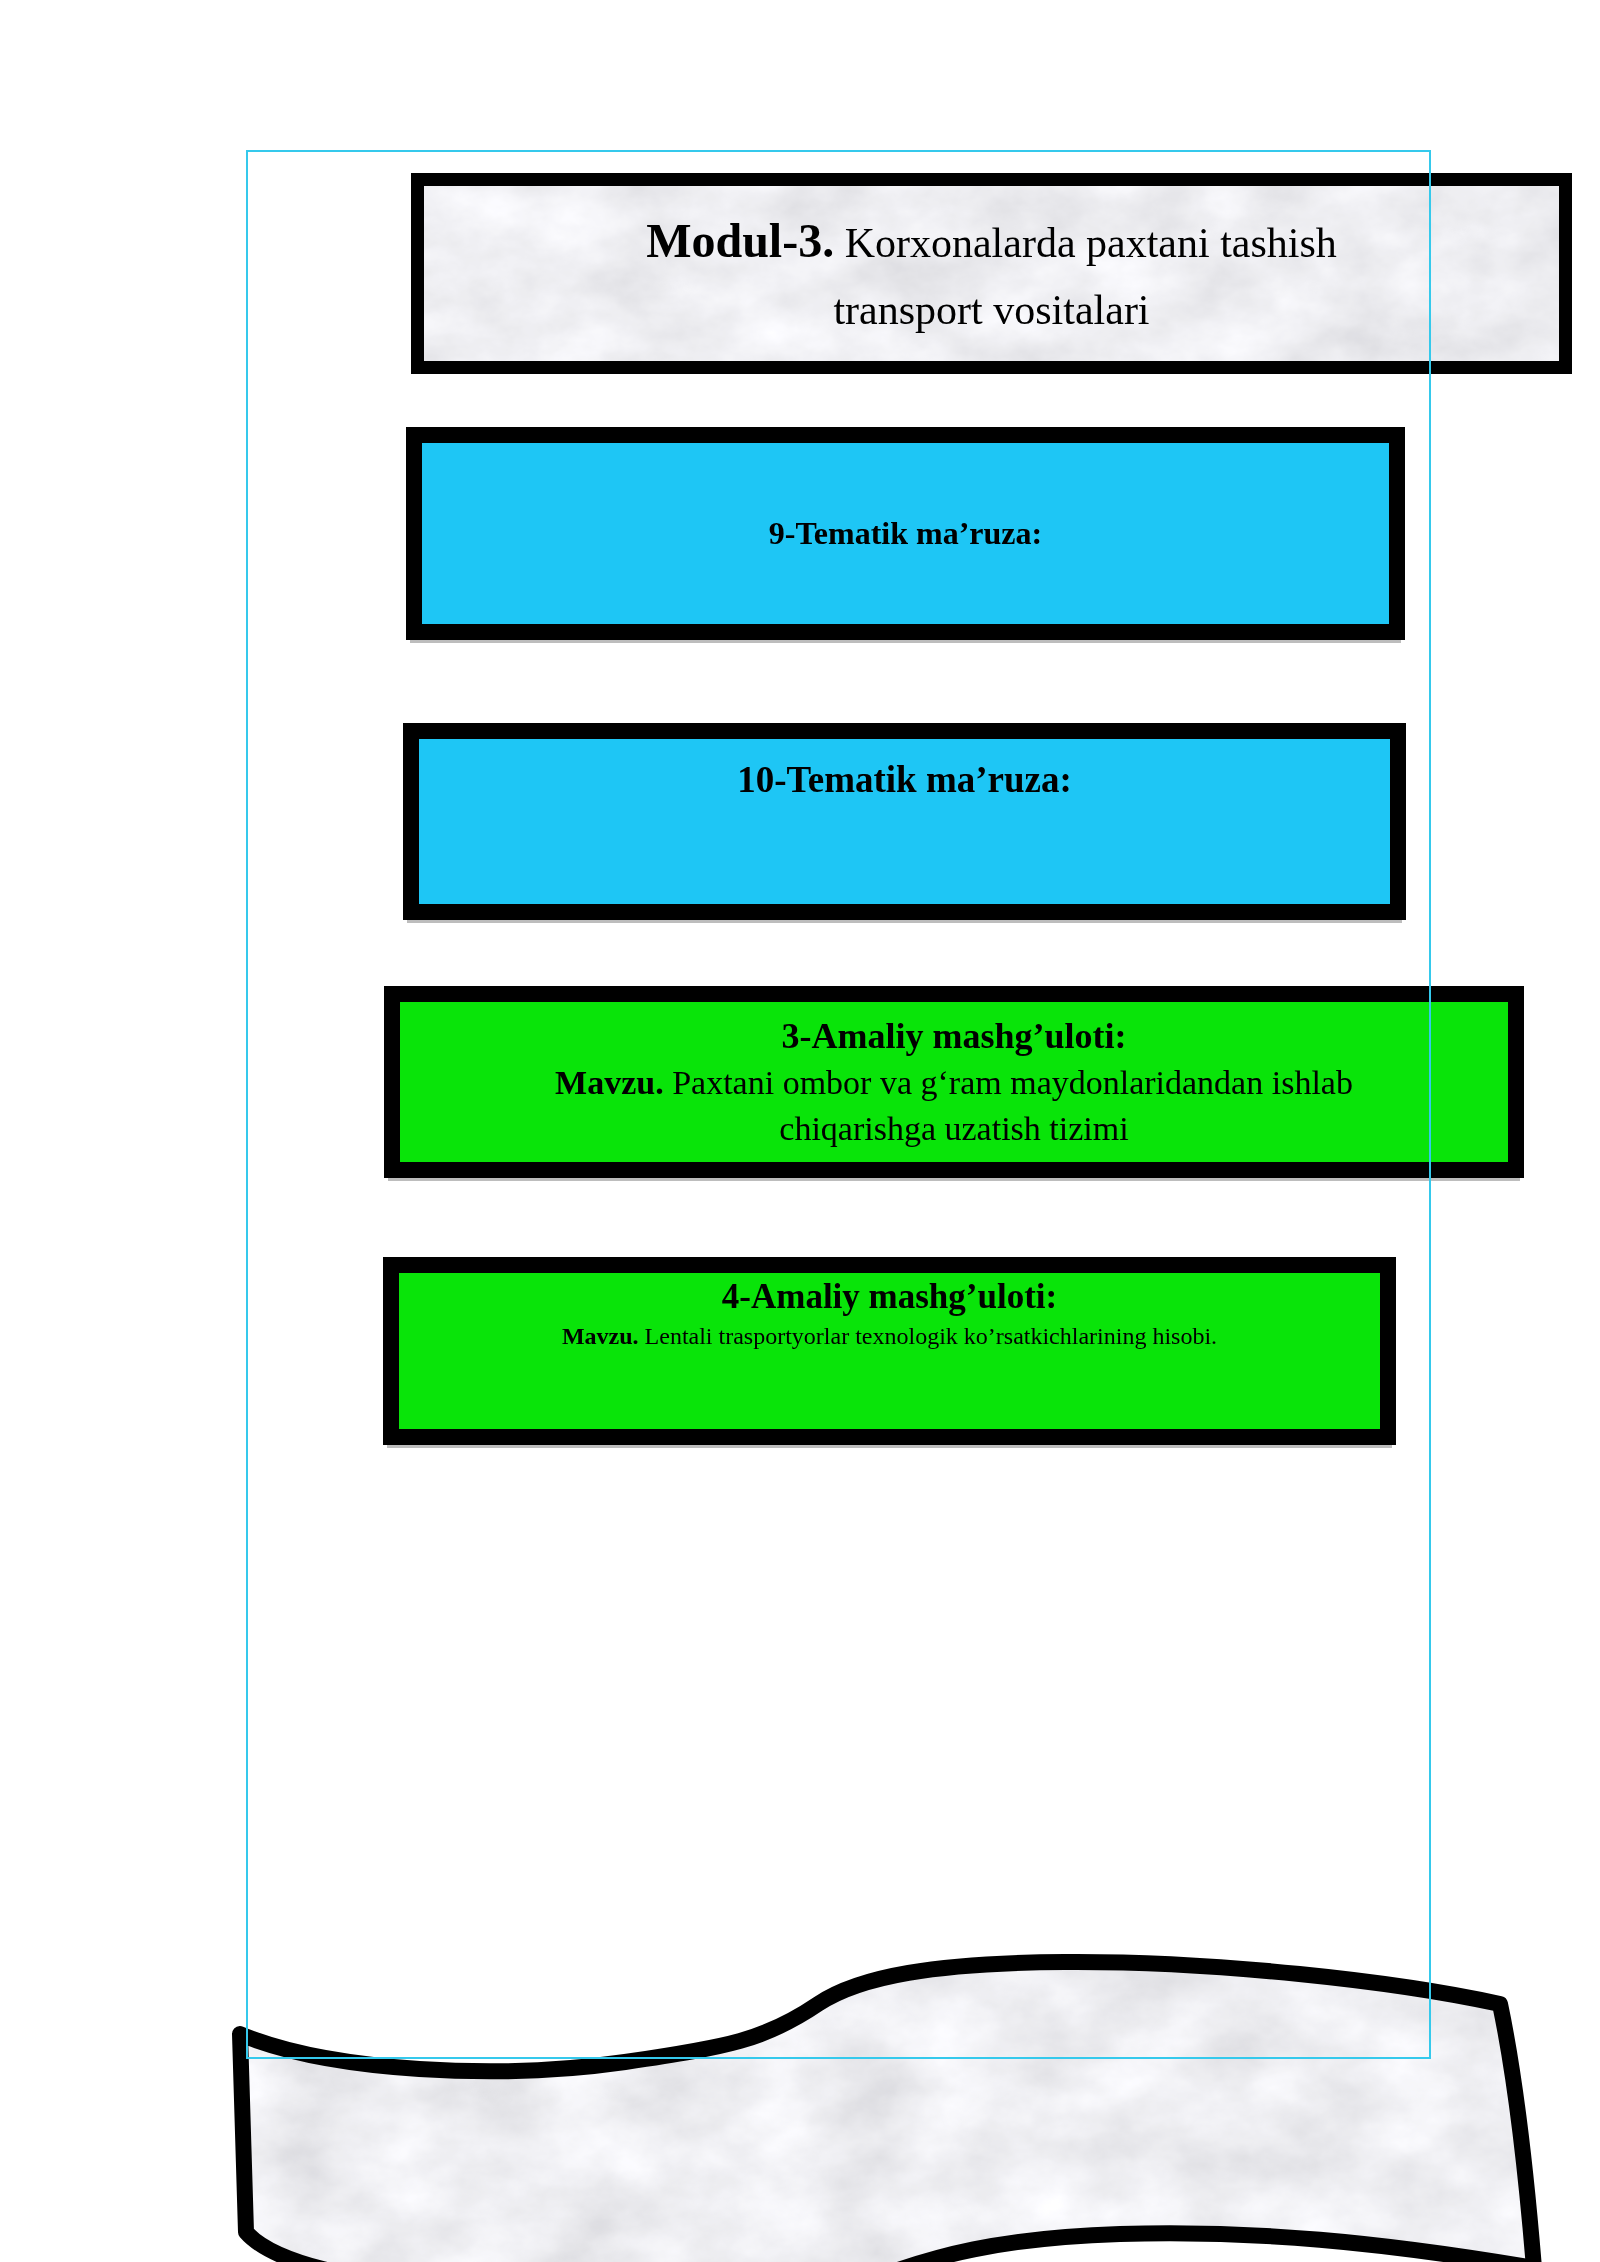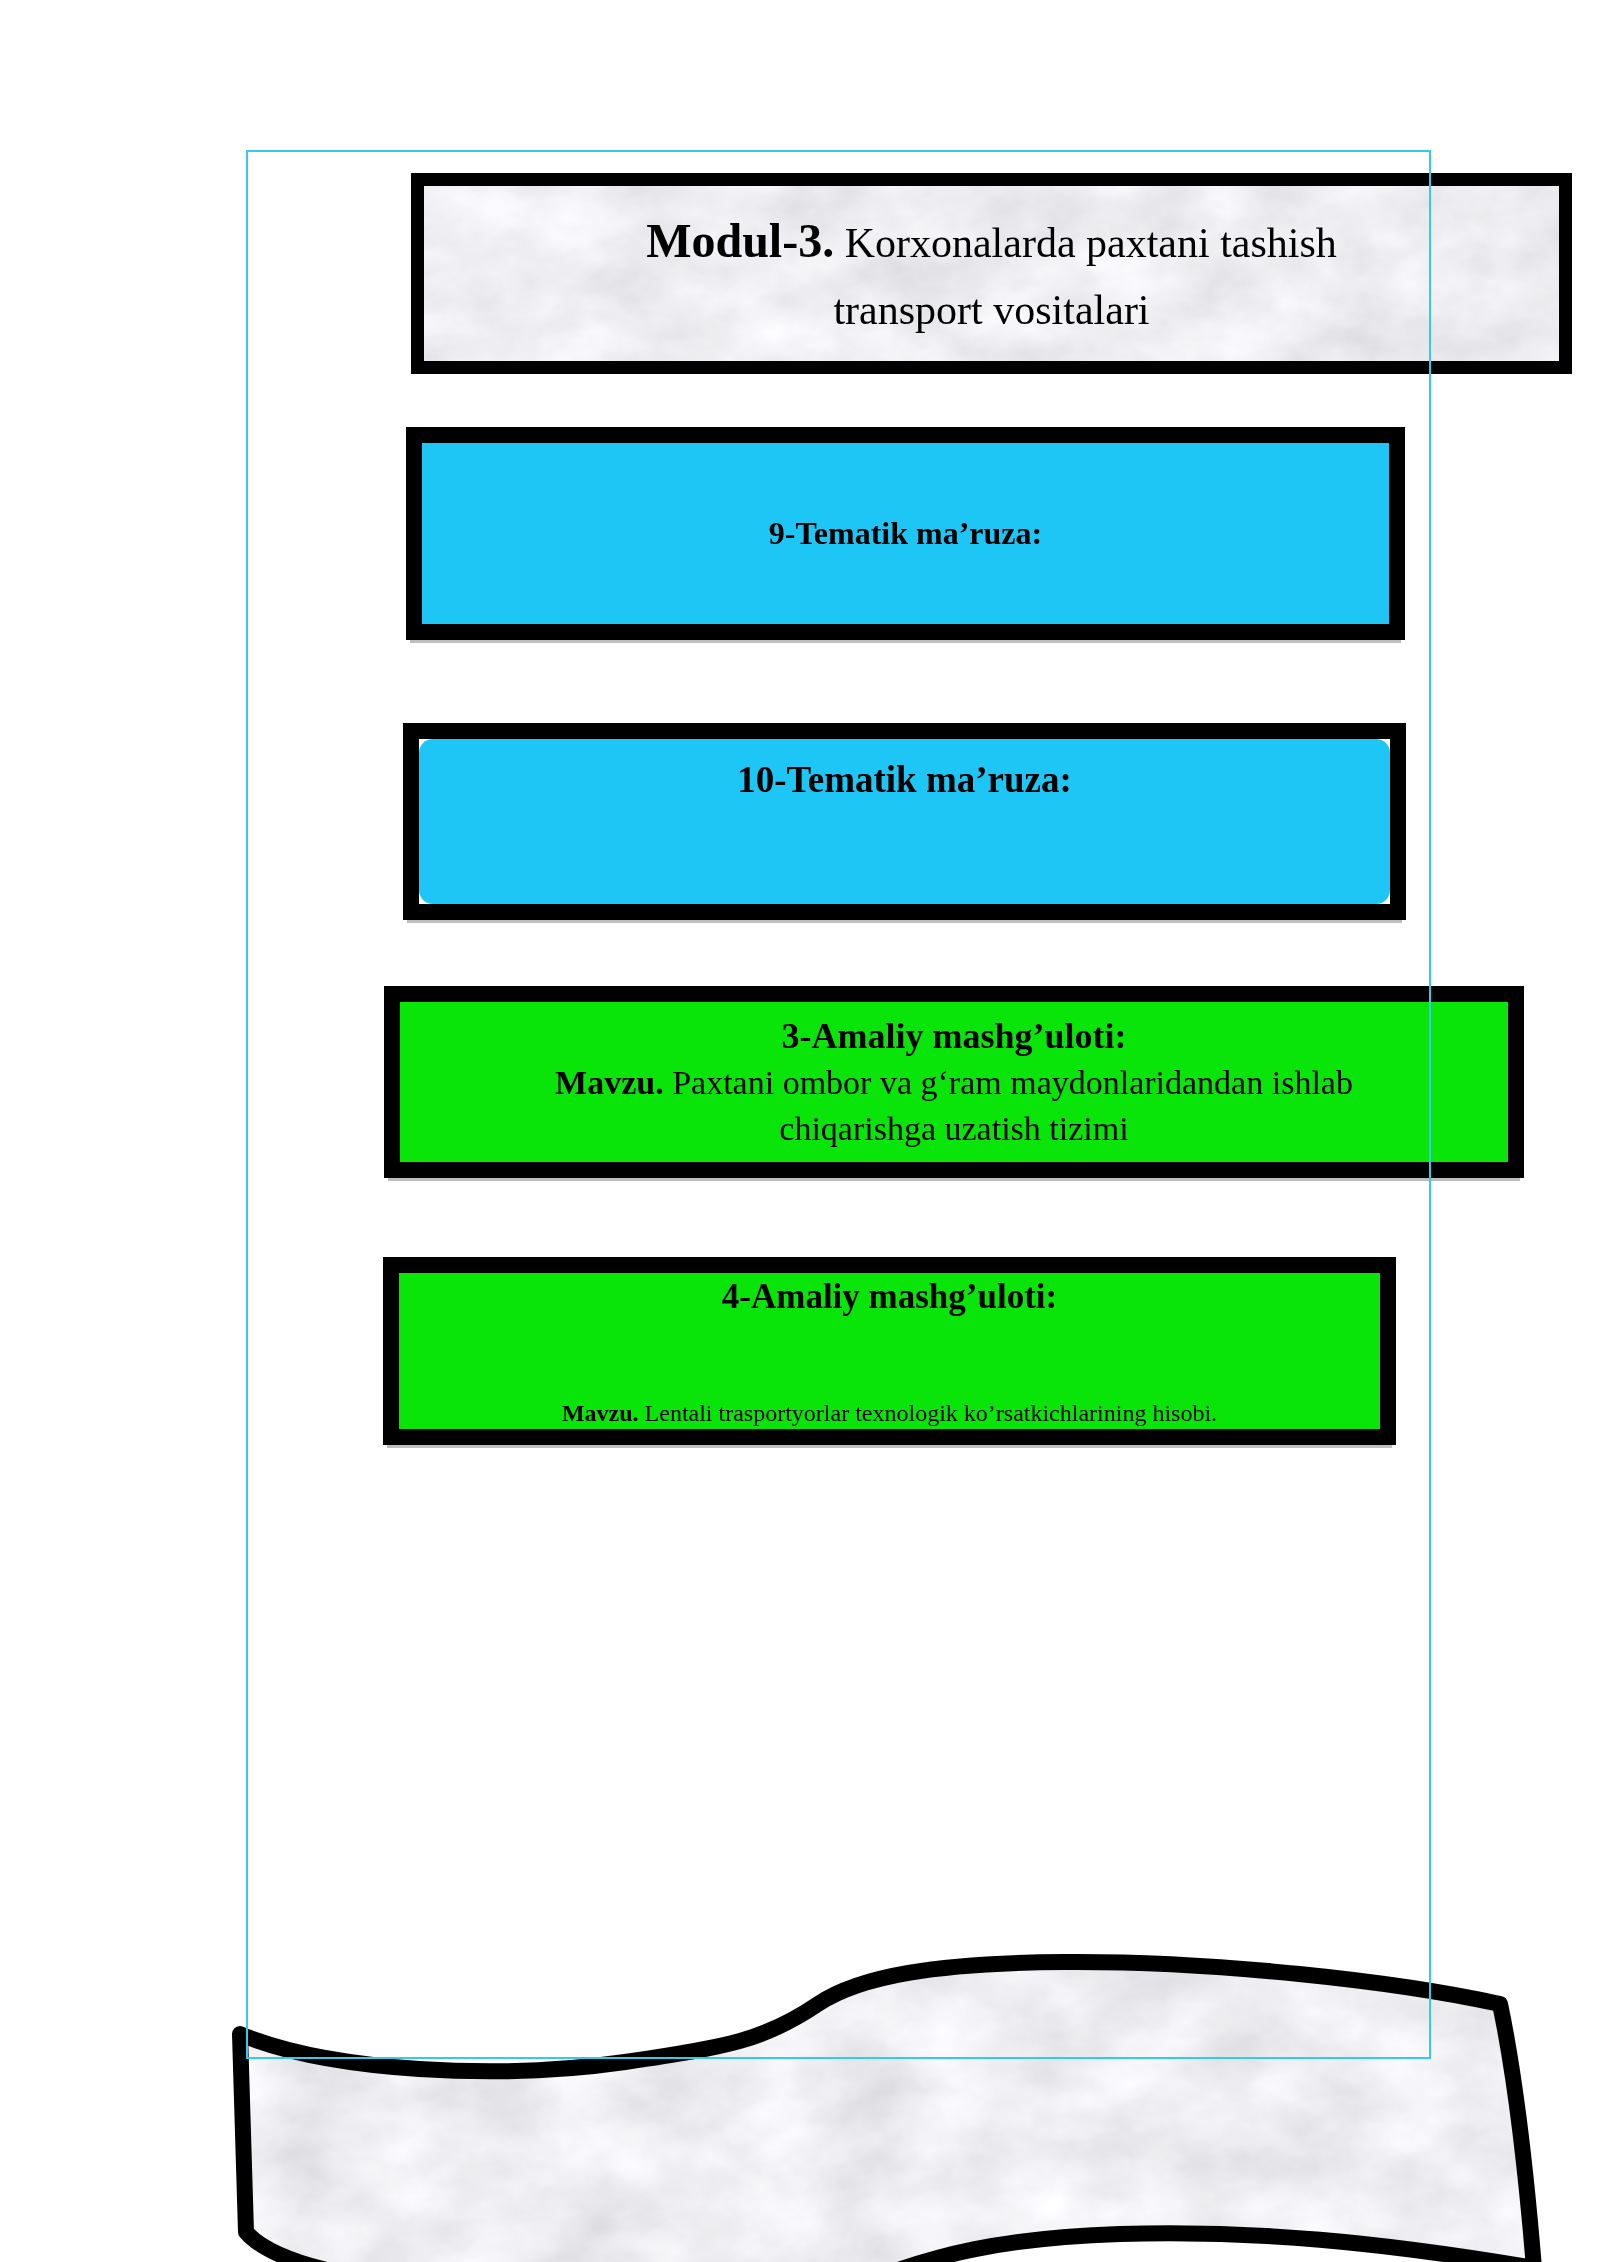--- a/index.html
+++ b/index.html
@@ -76,21 +76,21 @@
   .box-2 .fill { justify-content: flex-start; padding-top: 16px; box-sizing: border-box; }
   .box-2 .box-title { font-size: 37px; line-height: 1.35; margin-bottom: 6px; }
   .box-2 .box-body  { font-size: 33px; line-height: 1.38; max-width: 900px; }
 
   .box-3 { left: 384px; top: 986px;  width: 1140px; height: 192px; }
   .box-3 .fill { justify-content: center; }
   .box-3 .box-title { font-size: 36px; line-height: 1.35; }
   .box-3 .box-body  { font-size: 34px; line-height: 1.35; max-width: 920px; }
 
   .box-4 { left: 383px; top: 1257px; width: 1013px; height: 188px; }
-  .box-4 .fill { justify-content: space-between; }
+  .box-4 .fill { justify-content: flex-start; }
   .box-4 .box-title { font-size: 35px; line-height: 1.35; }
   .box-4 .box-body  { font-size: 24px; line-height: 1.35; max-width: 950px; }
 
   
   .ribbon-svg {
     position: absolute; left: 0; top: 0;
     width: 1600px; height: 2262px;
     z-index: 1;
   }
   .defs-svg { position: absolute; width: 0; height: 0; }
@@ -133,21 +133,21 @@
   </div>
 </div>
 
 <div class="tbox box-1">
   <div class="fill" style="background: rgb(30, 198, 245);">
     <div class="box-title">9-Tematik ma’ruza:</div>
   </div>
 </div>
 
 <div class="tbox box-2">
-  <div class="fill" style="background: rgb(30, 198, 245); border-radius: 14px;">
+  <div class="fill" style="background: rgb(30, 198, 245);">
     <div class="box-title">10-Tematik ma’ruza:</div>
   </div>
 </div>
 
 <div class="tbox box-3">
   <div class="fill" style="background: rgb(9, 228, 9);">
     <div class="box-title">3-Amaliy mashg’uloti:</div>
     <div class="box-body"><b>Mavzu. </b><span>Paxtani ombor va g‘ram maydonlaridandan ishlab chiqarishga uzatish tizimi</span></div>
   </div>
 </div>

